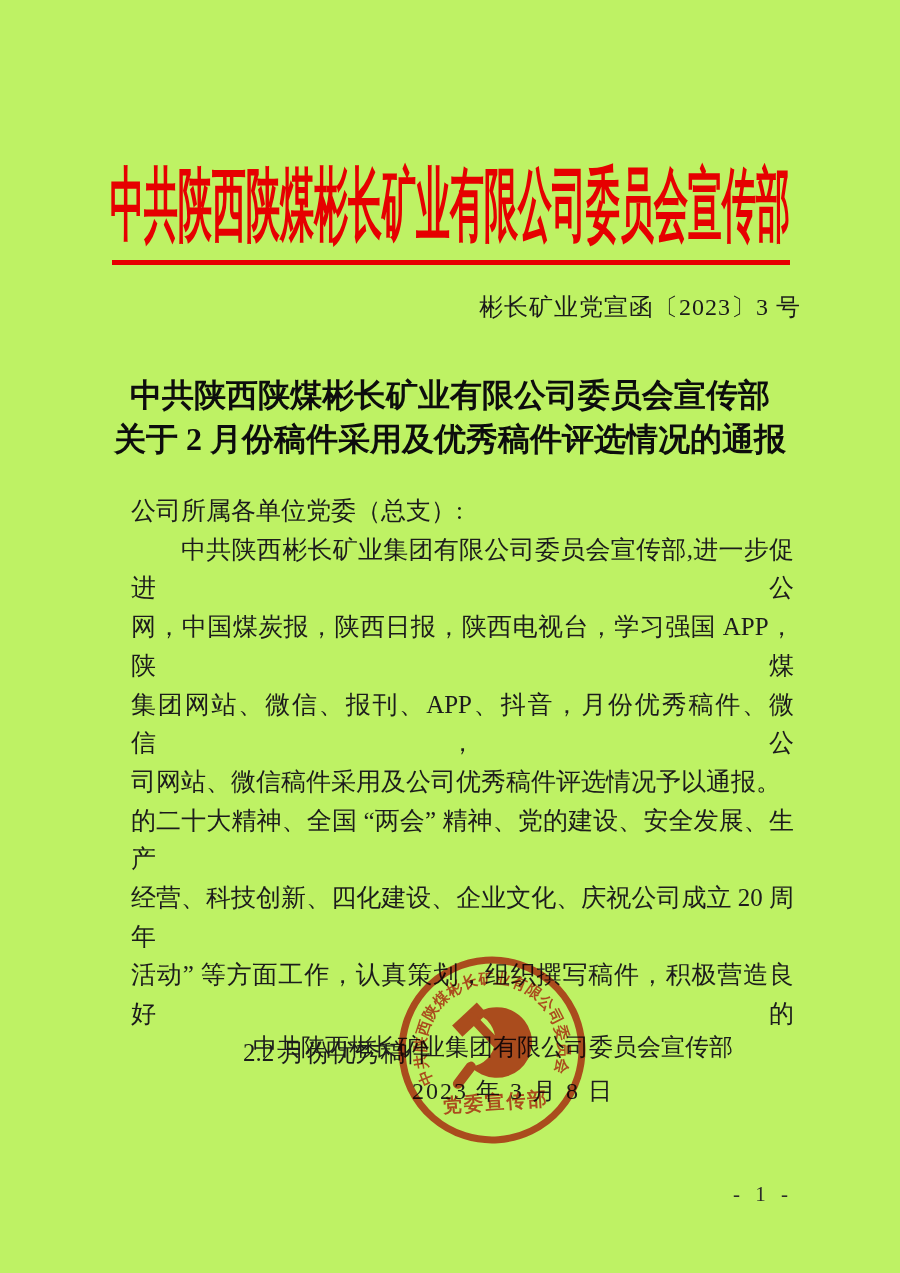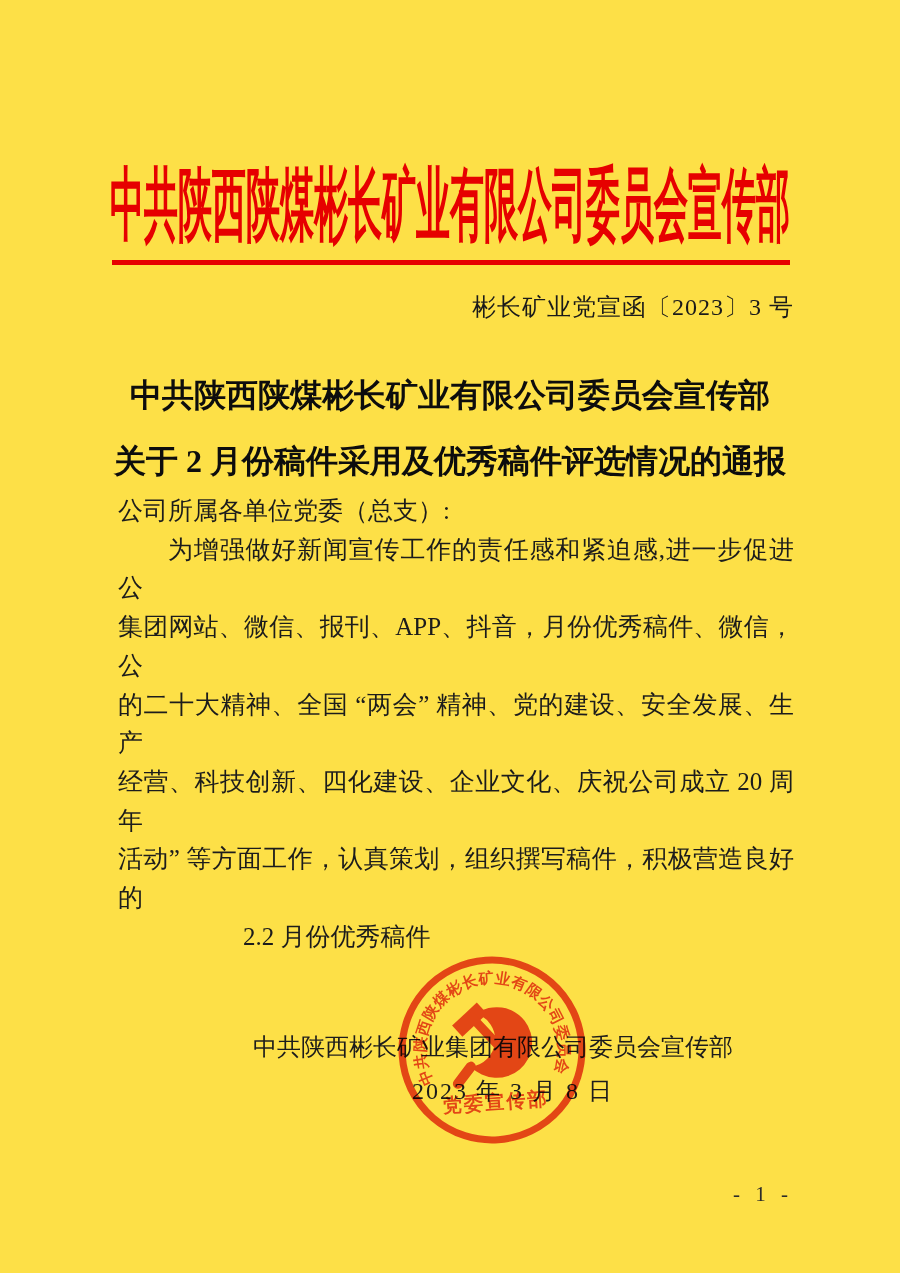--- a/index.html
+++ b/index.html
@@ -1,20 +1,20 @@
 <!DOCTYPE html>
 <html><head>
 <meta charset="utf-8">
 <style>
   html, body { margin: 0; padding: 0; background: #ffffff; }
   .page {
     position: relative;
     width: 900px;
     height: 1273px;
-    background: #fde047;
+    background: #bef264;
     overflow: hidden;
     font-family: "Liberation Serif", "DejaVu Serif", serif;
     color: #1e1e1e;
   }
   
   .header-title {
     position: absolute;
     top: 186px; left: 0; right: 0;
     height: 40px; line-height: 40px;
     text-align: center;
@@ -26,46 +26,46 @@
     transform-origin: 50% 50%;
   }
   .header-rule {
     position: absolute;
     top: 260px; left: 112px;
     width: 678px; height: 5px;
     background: #e60000;
   }
   .doc-number {
     position: absolute;
-    top: 291px; right: 106px;
+    top: 291px; right: 99px;
     font-size: 24px;
     letter-spacing: 1px;
     color: #1a1a1a;
     white-space: nowrap;
   }
   .doc-title {
     position: absolute;
     left: 0; right: 0;
     text-align: center;
     font-size: 32px;
     font-weight: bold;
     color: #0d0d0d;
     white-space: nowrap;
   }
   .doc-title.l1 { top: 374px; }
-  .doc-title.l2 { top: 440px; }
+  .doc-title.l2 { top: 418px; }
   .body-text {
     position: absolute;
     top: 492px; left: 118px;
     width: 676px;
     font-size: 25px;
     line-height: 38.7px;
     color: #1c1c1c;
   }
-  .line { white-space: nowrap; }
+  .line { white-space: nowrap; margin-left: 13px; }
   .line.justify { white-space: normal; text-align: justify; text-align-last: justify; }
   .line.indent { text-indent: 2em; }
   .line.attach2 { margin-left: 5em; }
   .signature-org {
     position: absolute;
     top: 1031px; left: 253px;
     font-size: 24px;
     color: #1c1c1c;
     white-space: nowrap;
   }
@@ -104,22 +104,24 @@
   <div class="header-title">中共陕西陕煤彬长矿业有限公司委员会宣传部</div>
   <div class="header-rule"></div>
 
   <div class="doc-number">彬长矿业党宣函〔2023〕3 号</div>
 
   <div class="doc-title l1">中共陕西陕煤彬长矿业有限公司委员会宣传部</div>
   <div class="doc-title l2">关于 2 月份稿件采用及优秀稿件评选情况的通报</div>
 
   <div class="body-text">
     <div class="line">公司所属各单位党委（总支）:</div>
-    <div class="line indent justify">为增强做好新闻宣传工作的责任感和紧迫感,进一步促进公</div>
+    <div class="line indent justify">中共陕西彬长矿业集团有限公司委员会宣传部,进一步促进公</div>
+    <div class="line justify">网，中国煤炭报，陕西日报，陕西电视台，学习强国 APP，陕煤</div>
     <div class="line justify">集团网站、微信、报刊、APP、抖音，月份优秀稿件、微信，公</div>
+    <div class="line">司网站、微信稿件采用及公司优秀稿件评选情况予以通报。</div>
     <div class="line justify">的二十大精神、全国 “两会” 精神、党的建设、安全发展、生产</div>
     <div class="line justify">经营、科技创新、四化建设、企业文化、庆祝公司成立 20 周年</div>
     <div class="line justify">活动” 等方面工作，认真策划，组织撰写稿件，积极营造良好的</div>
     <div class="line attach2">2.2 月份优秀稿件</div>
   </div>
 
   <div class="signature-org">中共陕西彬长矿业集团有限公司委员会宣传部</div>
   <div class="signature-date">2023 年 3 月 8 日</div>
 
   <svg class="seal" viewBox="0 0 190 190">

